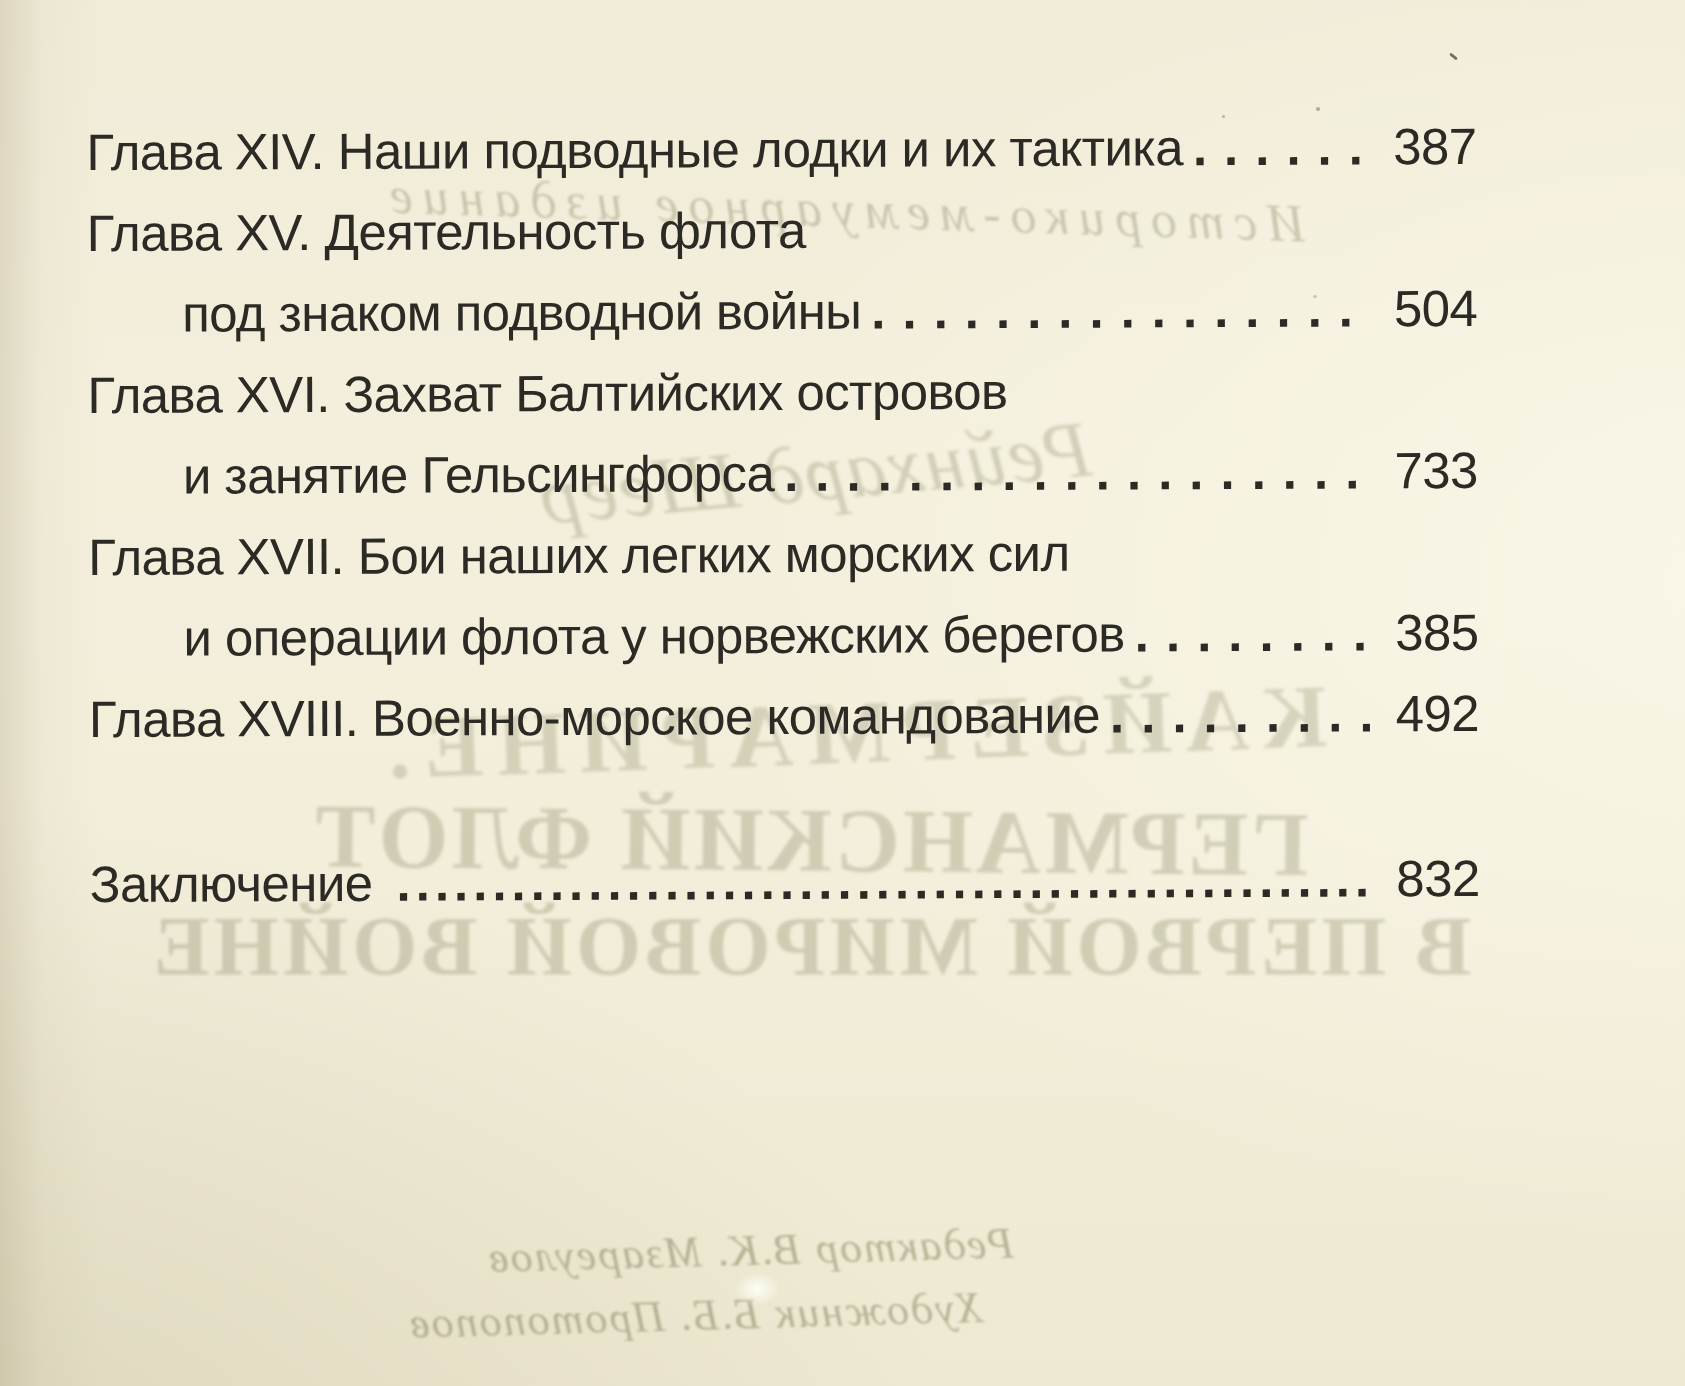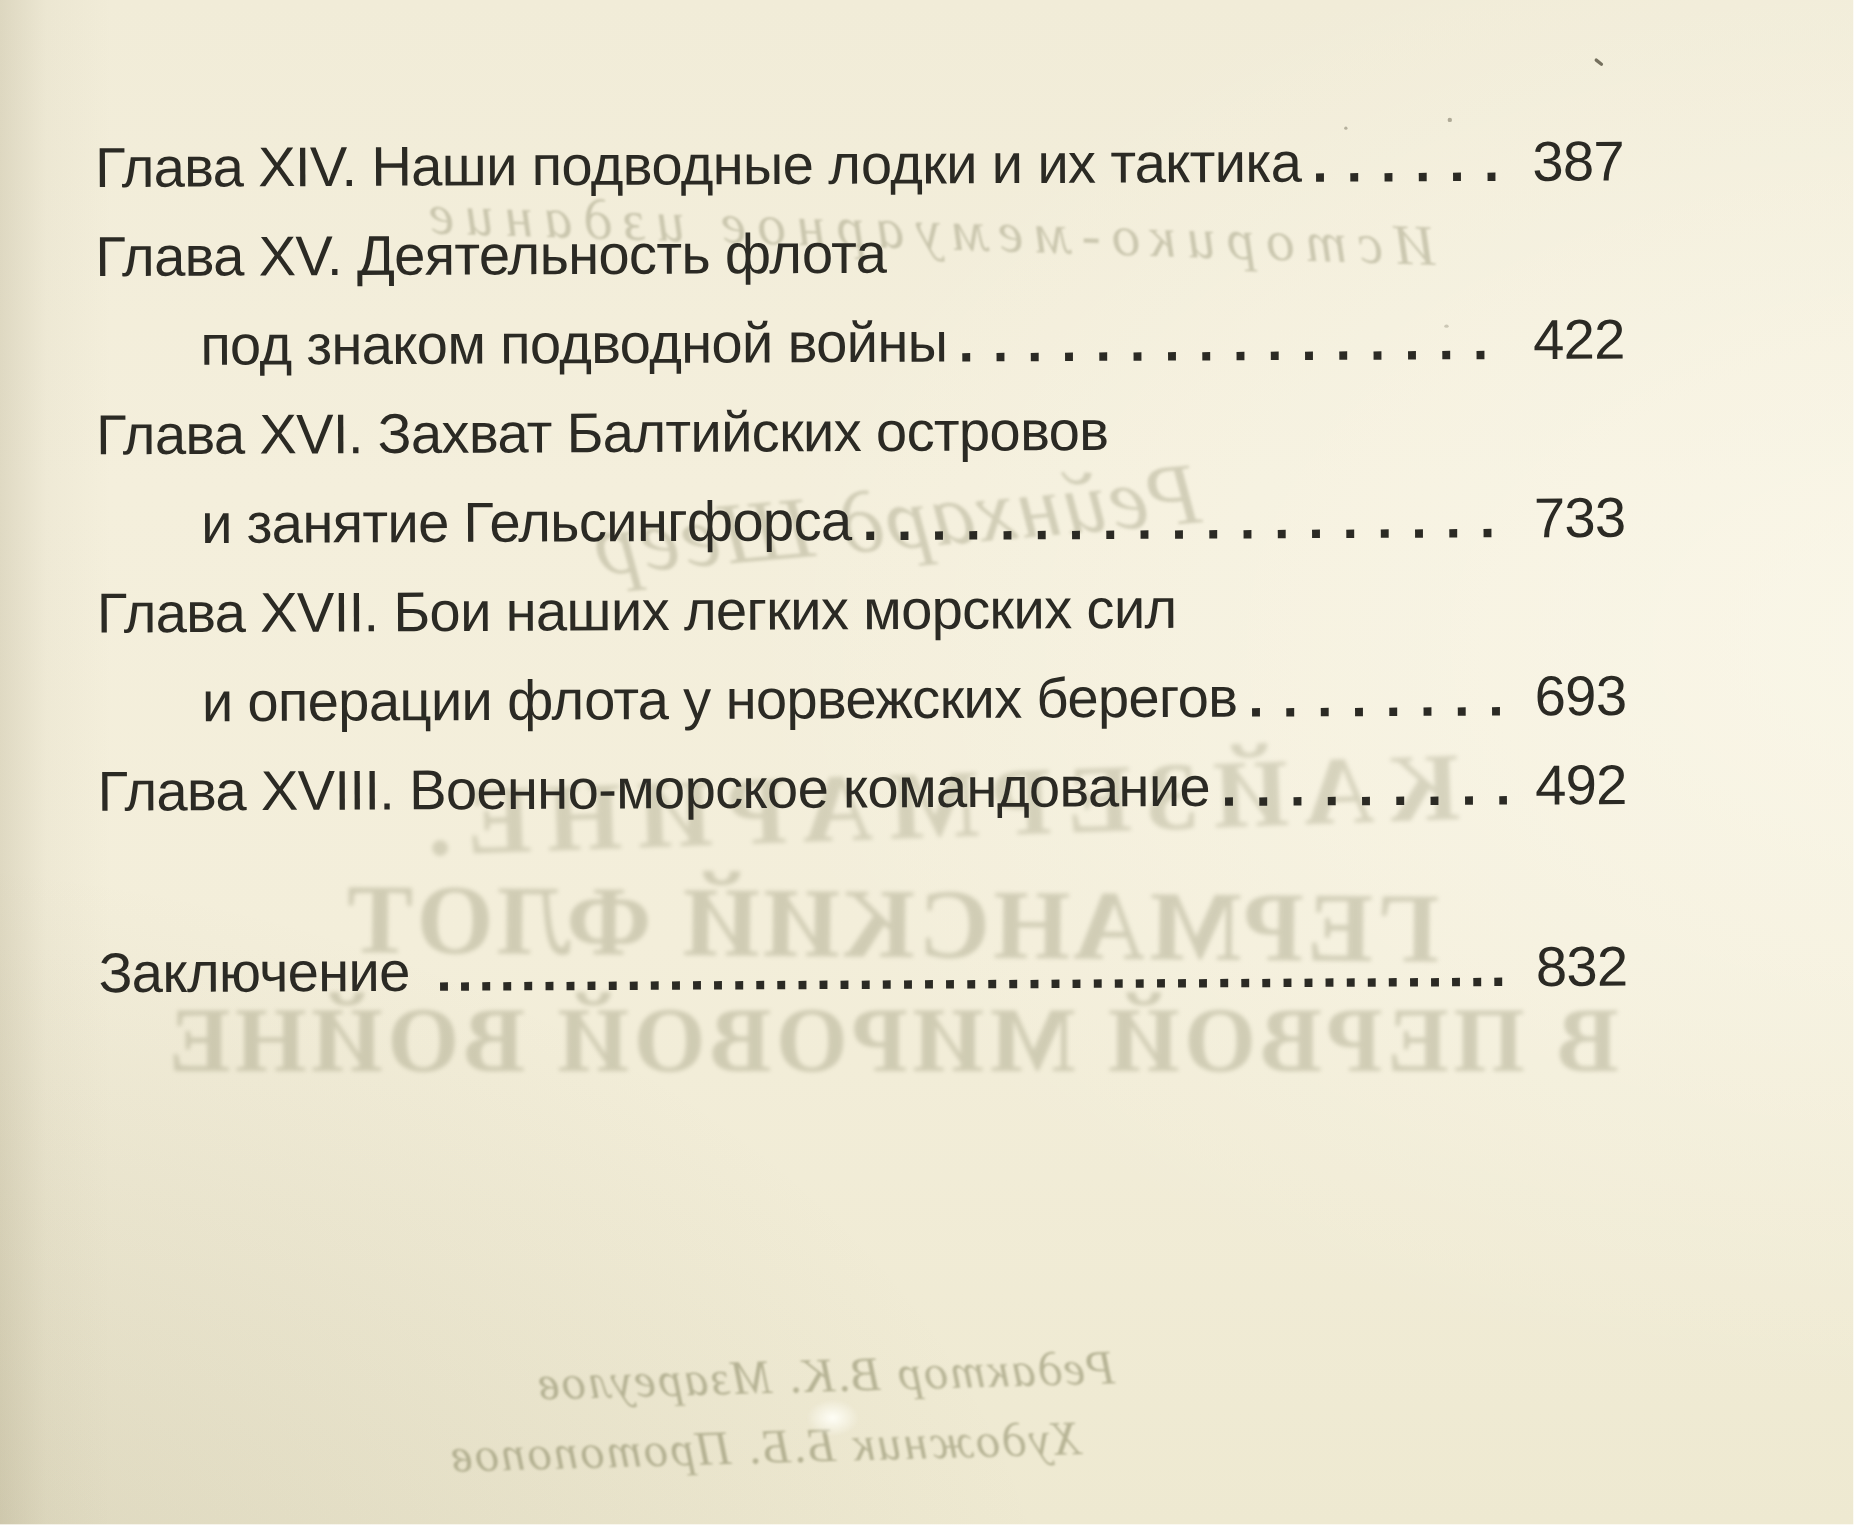--- a/index.html
+++ b/index.html
@@ -87,21 +87,21 @@
       </div>
     </div>
 
     <div class="entry">
       <div class="row">
         <span class="t">Глава XV. Деятельность флота</span>
       </div>
       <div class="row indent">
         <span class="t">под знаком подводной войны</span>
         <span class="leader">...........................................................................</span>
-        <span class="num">422</span>
+        <span class="num">504</span>
       </div>
     </div>
 
     <div class="entry">
       <div class="row">
         <span class="t">Глава XVI. Захват Балтийских островов</span>
       </div>
       <div class="row indent">
         <span class="t">и занятие Гельсингфорса</span>
         <span class="leader">...........................................................................</span>
@@ -109,21 +109,21 @@
       </div>
     </div>
 
     <div class="entry">
       <div class="row">
         <span class="t">Глава XVII. Бои наших легких морских сил</span>
       </div>
       <div class="row indent">
         <span class="t">и операции флота у норвежских берегов</span>
         <span class="leader">...........................................................................</span>
-        <span class="num">693</span>
+        <span class="num">385</span>
       </div>
     </div>
 
     <div class="entry">
       <div class="row">
         <span class="t">Глава XVIII. Военно-морское командование</span>
         <span class="leader">...........................................................................</span>
         <span class="num">492</span>
       </div>
     </div>

